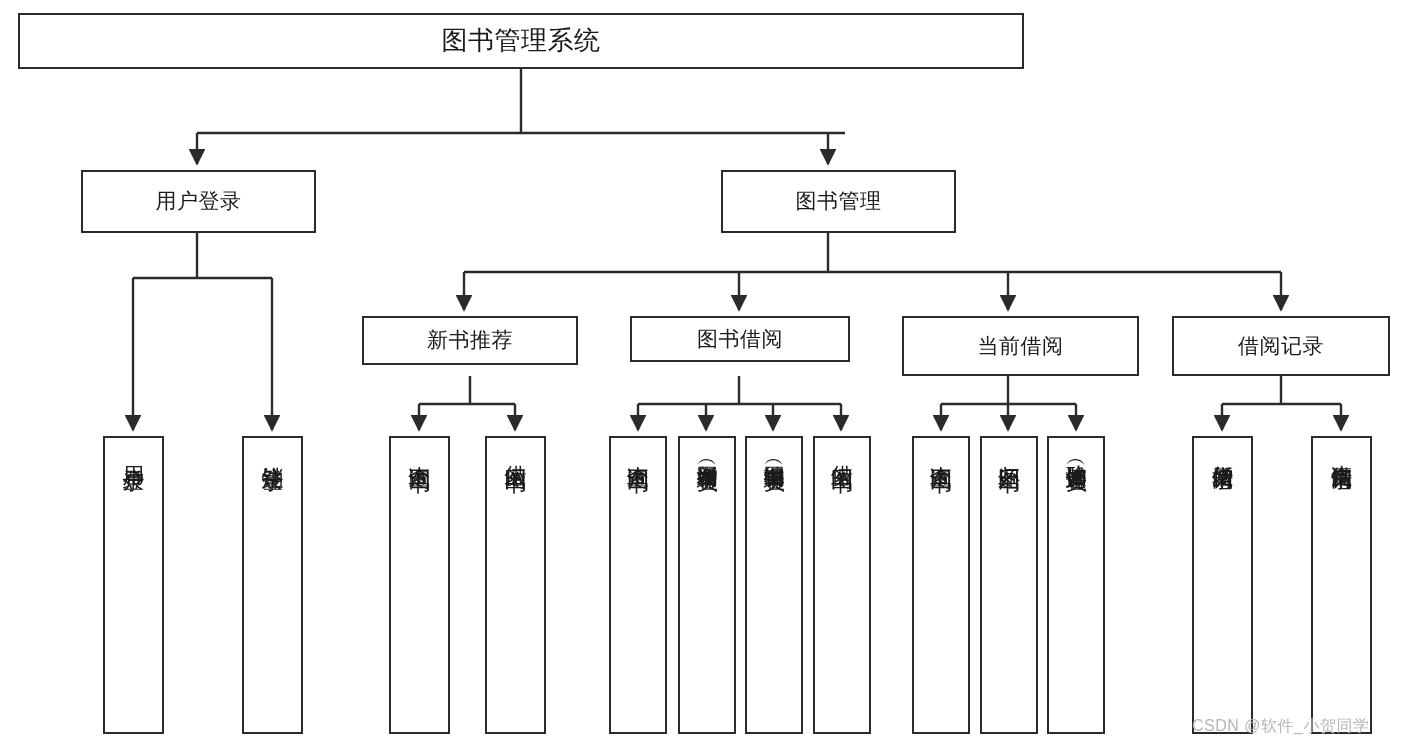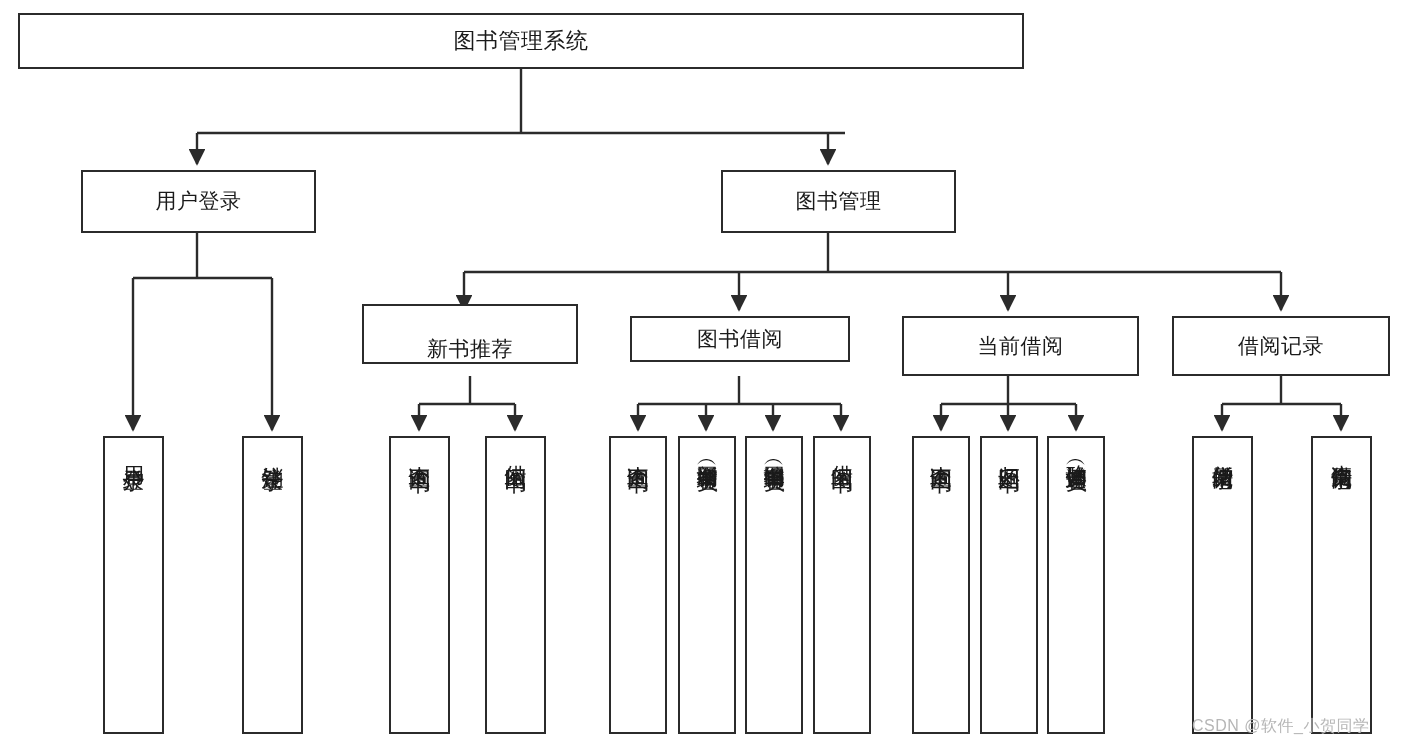--- a/index.html
+++ b/index.html
@@ -40,21 +40,21 @@
     display: block;
     text-align: center;
     line-height: 1.25;
     white-space: nowrap;
   }
   .node.horiz .label {
     font-size: 21px;
     letter-spacing: 0.5px;
   }
   .node.root .label {
-    font-size: 22px;
+    font-size: 26px;
     letter-spacing: 0.5px;
     font-family: Liberation Serif, serif;
   }
   .node.vert {
     align-items: flex-start;
     justify-content: center;
     padding-top: 10px;
   }
   .node.vert .label {
     writing-mode: vertical-rl;
@@ -136,21 +136,21 @@
     <span class="label">图书管理系统</span>
   </div>
 
   <div class="node horiz" style="left:81px; top:170px; width:235px; height:63px;">
     <span class="label">用户登录</span>
   </div>
   <div class="node horiz" style="left:711px; top:170px; width:235px; height:63px;margin-left:10px;">
     <span class="label">图书管理</span>
   </div>
 
-  <div class="node horiz" style="left:362px; top:304px; width:216px; height:60px;align-items:flex-end;">
+  <div class="node horiz" style="left:362px; top:316px; width:216px; height:49px;">
     <span class="label">新书推荐</span>
   </div>
   <div class="node horiz" style="left:630px; top:316px; width:220px; height:46px;">
     <span class="label">图书借阅</span>
   </div>
   <div class="node horiz" style="left:902px; top:316px; width:237px; height:60px;">
     <span class="label">当前借阅</span>
   </div>
   <div class="node horiz" style="left:1172px; top:316px; width:218px; height:60px;">
     <span class="label">借阅记录</span>

